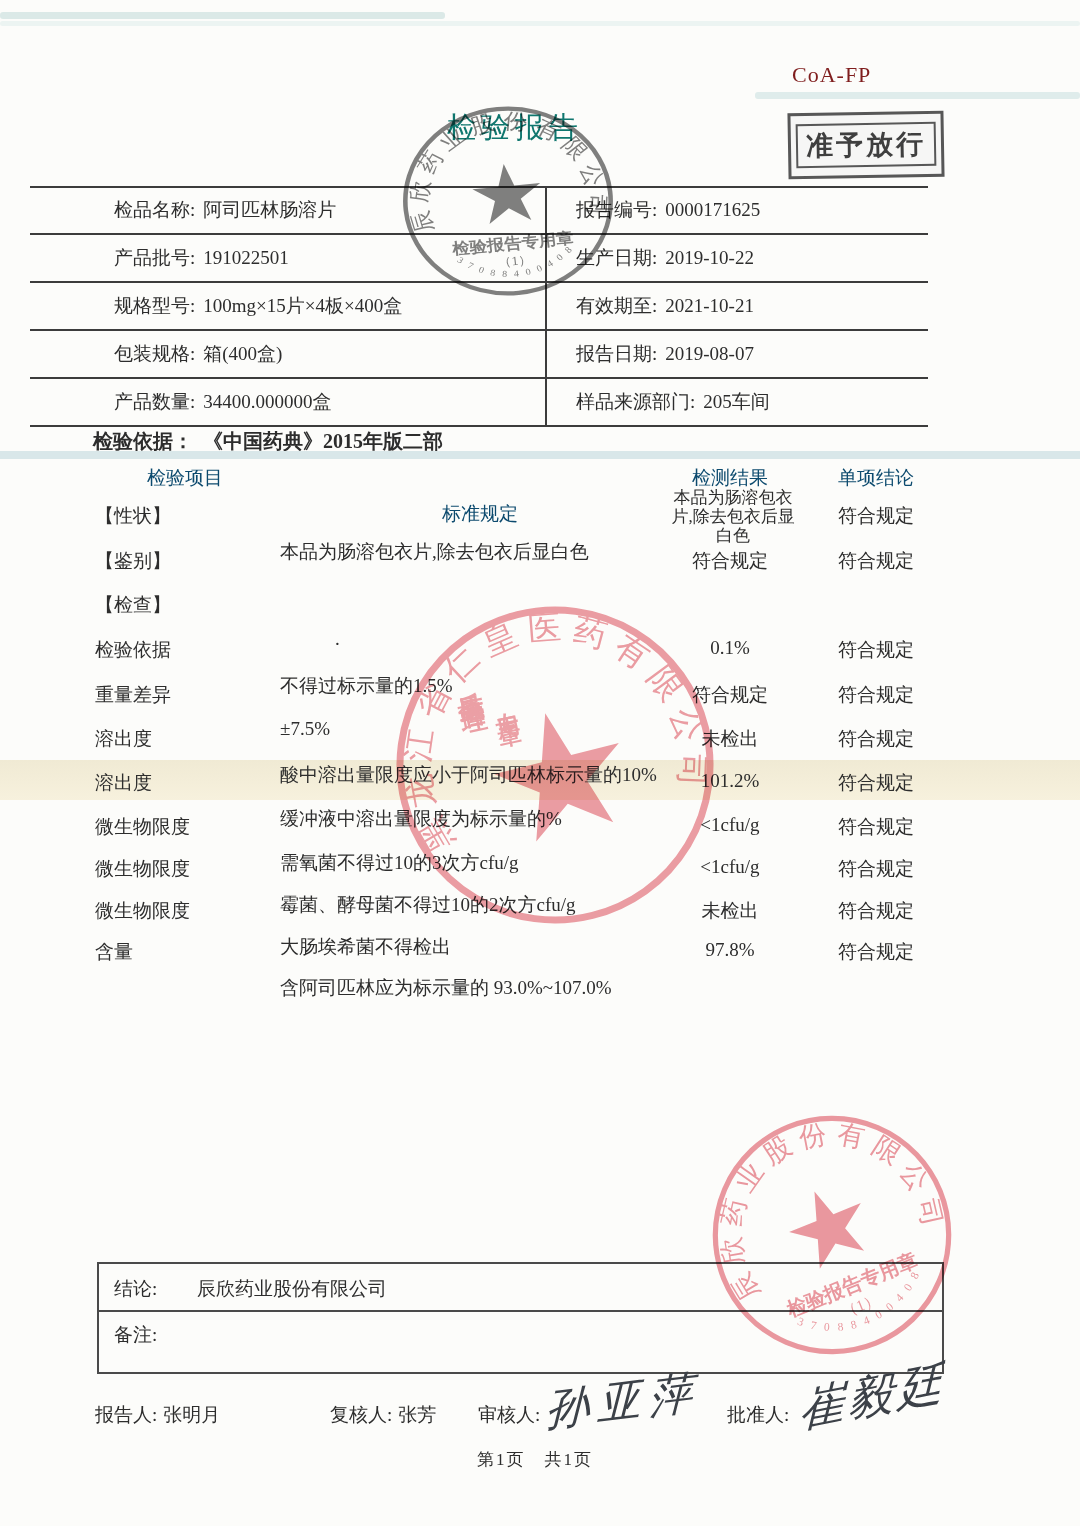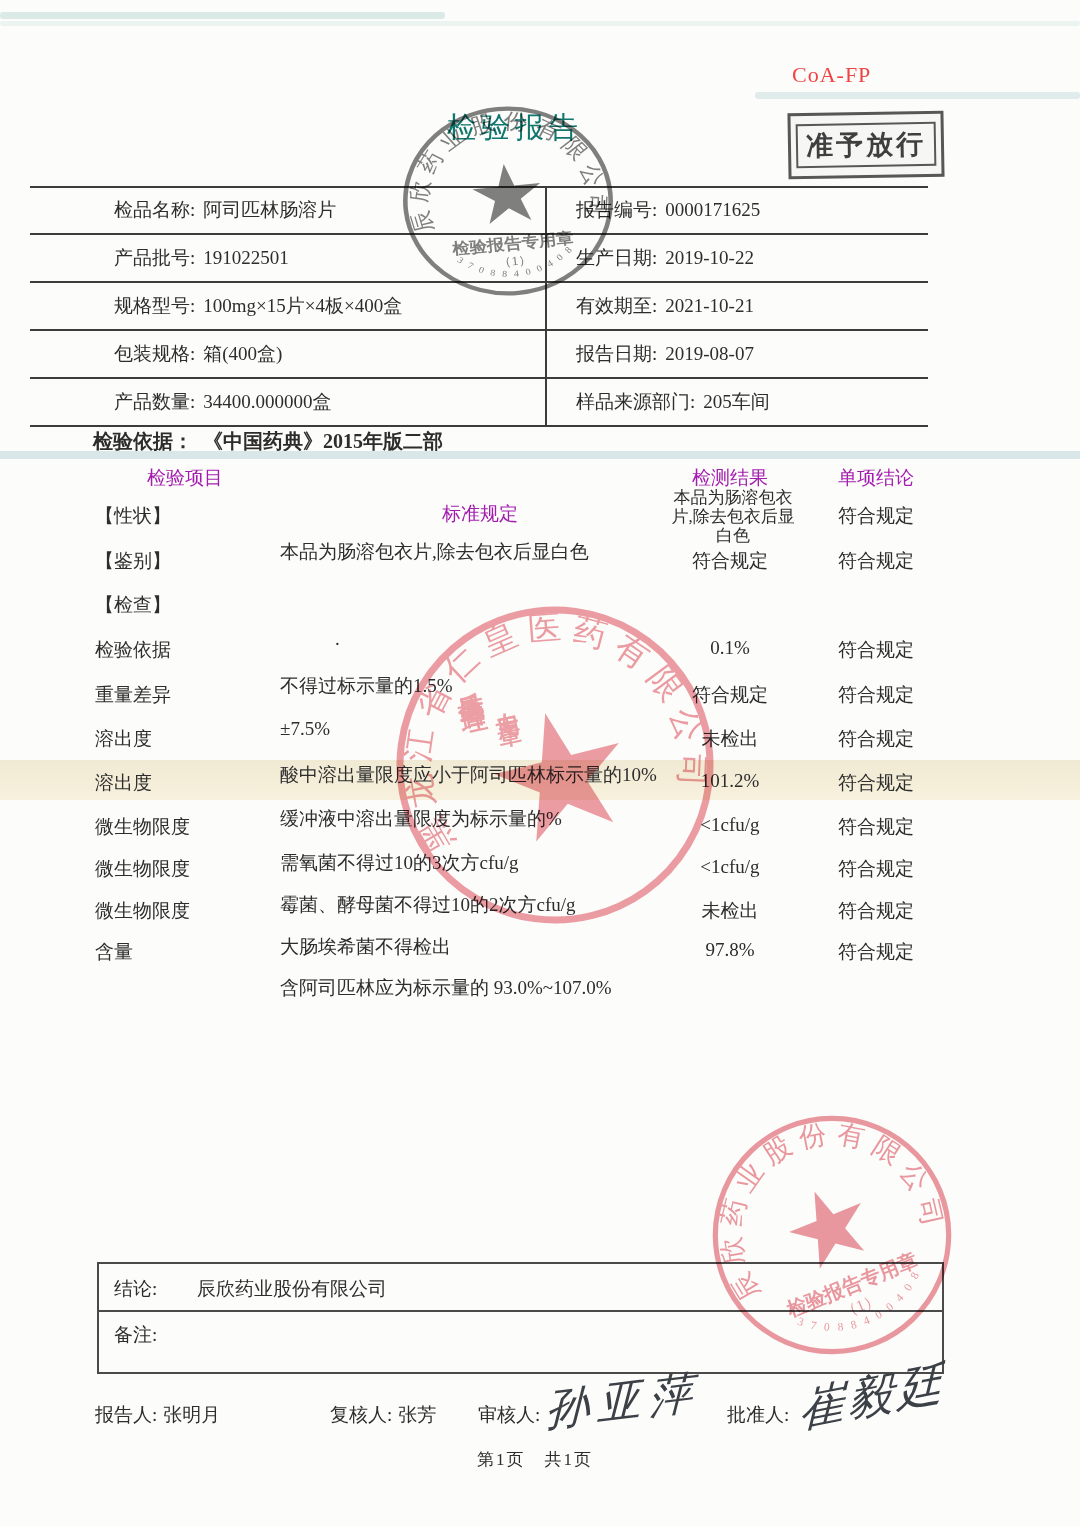--- a/index.html
+++ b/index.html
@@ -6,21 +6,21 @@
   .page{position:relative;width:1080px;height:1526px;margin:0 auto;background:#fcfcfa;
         font-family:"Liberation Serif","DejaVu Serif",serif;color:#2d2d2d;overflow:hidden;}
   .abs{position:absolute;}
   
   .artifact{position:absolute;border-radius:3px;}
   .a1{left:0;top:12px;width:445px;height:7px;background:#dbe9e7;}
   .a2{left:0;top:21px;width:1080px;height:5px;background:#ecf4f2;}
   .a3{left:755px;top:92px;width:325px;height:7px;background:#dfeceb;}
   
   .title{left:208px;top:70px;font-size:30px;font-weight:bold;letter-spacing:1px;white-space:nowrap;color:#262626;}
-  .coa{left:792px;top:62px;font-size:22px;color:#ef4444;letter-spacing:1px;}
+  .coa{left:792px;top:62px;font-size:22px;color:#7f1d1d;letter-spacing:1px;}
   .report-title{left:447px;top:108px;width:170px;font-size:29px;letter-spacing:5px;color:#0f766e;}
   .release{left:788px;top:112px;width:150px;height:60px;border:3px solid #575757;background:rgba(240,240,240,.55);
            display:flex;align-items:center;justify-content:center;transform:rotate(-1deg);}
   .release-inner{border:2px solid #575757;margin:0;padding:2px 8px;font-size:27px;font-weight:bold;
            letter-spacing:3px;color:#3f3f3f;white-space:nowrap;}
   
   .hline{position:absolute;background:#3c3c3c;height:2px;}
   .vline{position:absolute;background:#3c3c3c;width:2px;}
   .cell{position:absolute;height:26px;font-size:19px;white-space:nowrap;}
   .cell .lbl{margin-right:8px;margin-left:19px;}
@@ -30,21 +30,21 @@
   
   .blueband{left:0;top:451px;width:1080px;height:8px;background:#d9e7e9;}
   .yellowband{left:0;top:760px;width:1080px;height:40px;background:linear-gradient(#f0ead4,#f7f1dd);z-index:0;}
   
   .rrow{position:absolute;left:0;right:0;height:24px;z-index:1;}
   .col-item{position:absolute;left:95px;width:180px;font-size:19px;white-space:nowrap;}
   .col-std{position:absolute;left:280px;width:420px;font-size:19px;white-space:nowrap;margin-top:36px;}
   .col-res{position:absolute;left:640px;width:180px;text-align:center;font-size:19px;white-space:nowrap;}
   .col-con{position:absolute;left:820px;width:112px;text-align:center;font-size:19px;white-space:nowrap;}
   .res-wrap{position:absolute;left:666px;width:134px;top:-15px;text-align:center;font-size:17px;line-height:19px;white-space:normal;}
-  .hdr{color:#a21caf;}
+  .hdr{color:#0c4a6e;}
   
   .cbox{left:97px;top:1262px;width:843px;height:108px;border:2px solid #4a4a4a;z-index:1;}
   .cbox .divider{position:absolute;left:0;top:46px;width:100%;height:2px;background:#4a4a4a;}
   .cbox .ctext{position:absolute;left:15px;top:12px;font-size:19px;}
   .cbox .cval{position:absolute;left:98px;top:12px;font-size:19px;}
   .cbox .rtext{position:absolute;left:15px;top:58px;font-size:19px;}
   
   .sig-label{position:absolute;font-size:19px;white-space:nowrap;}
   .sig-label .lbl{margin-right:6px;}
   .handwrite{position:absolute;font-family:"DejaVu Serif","Liberation Serif",serif;font-style:italic;

